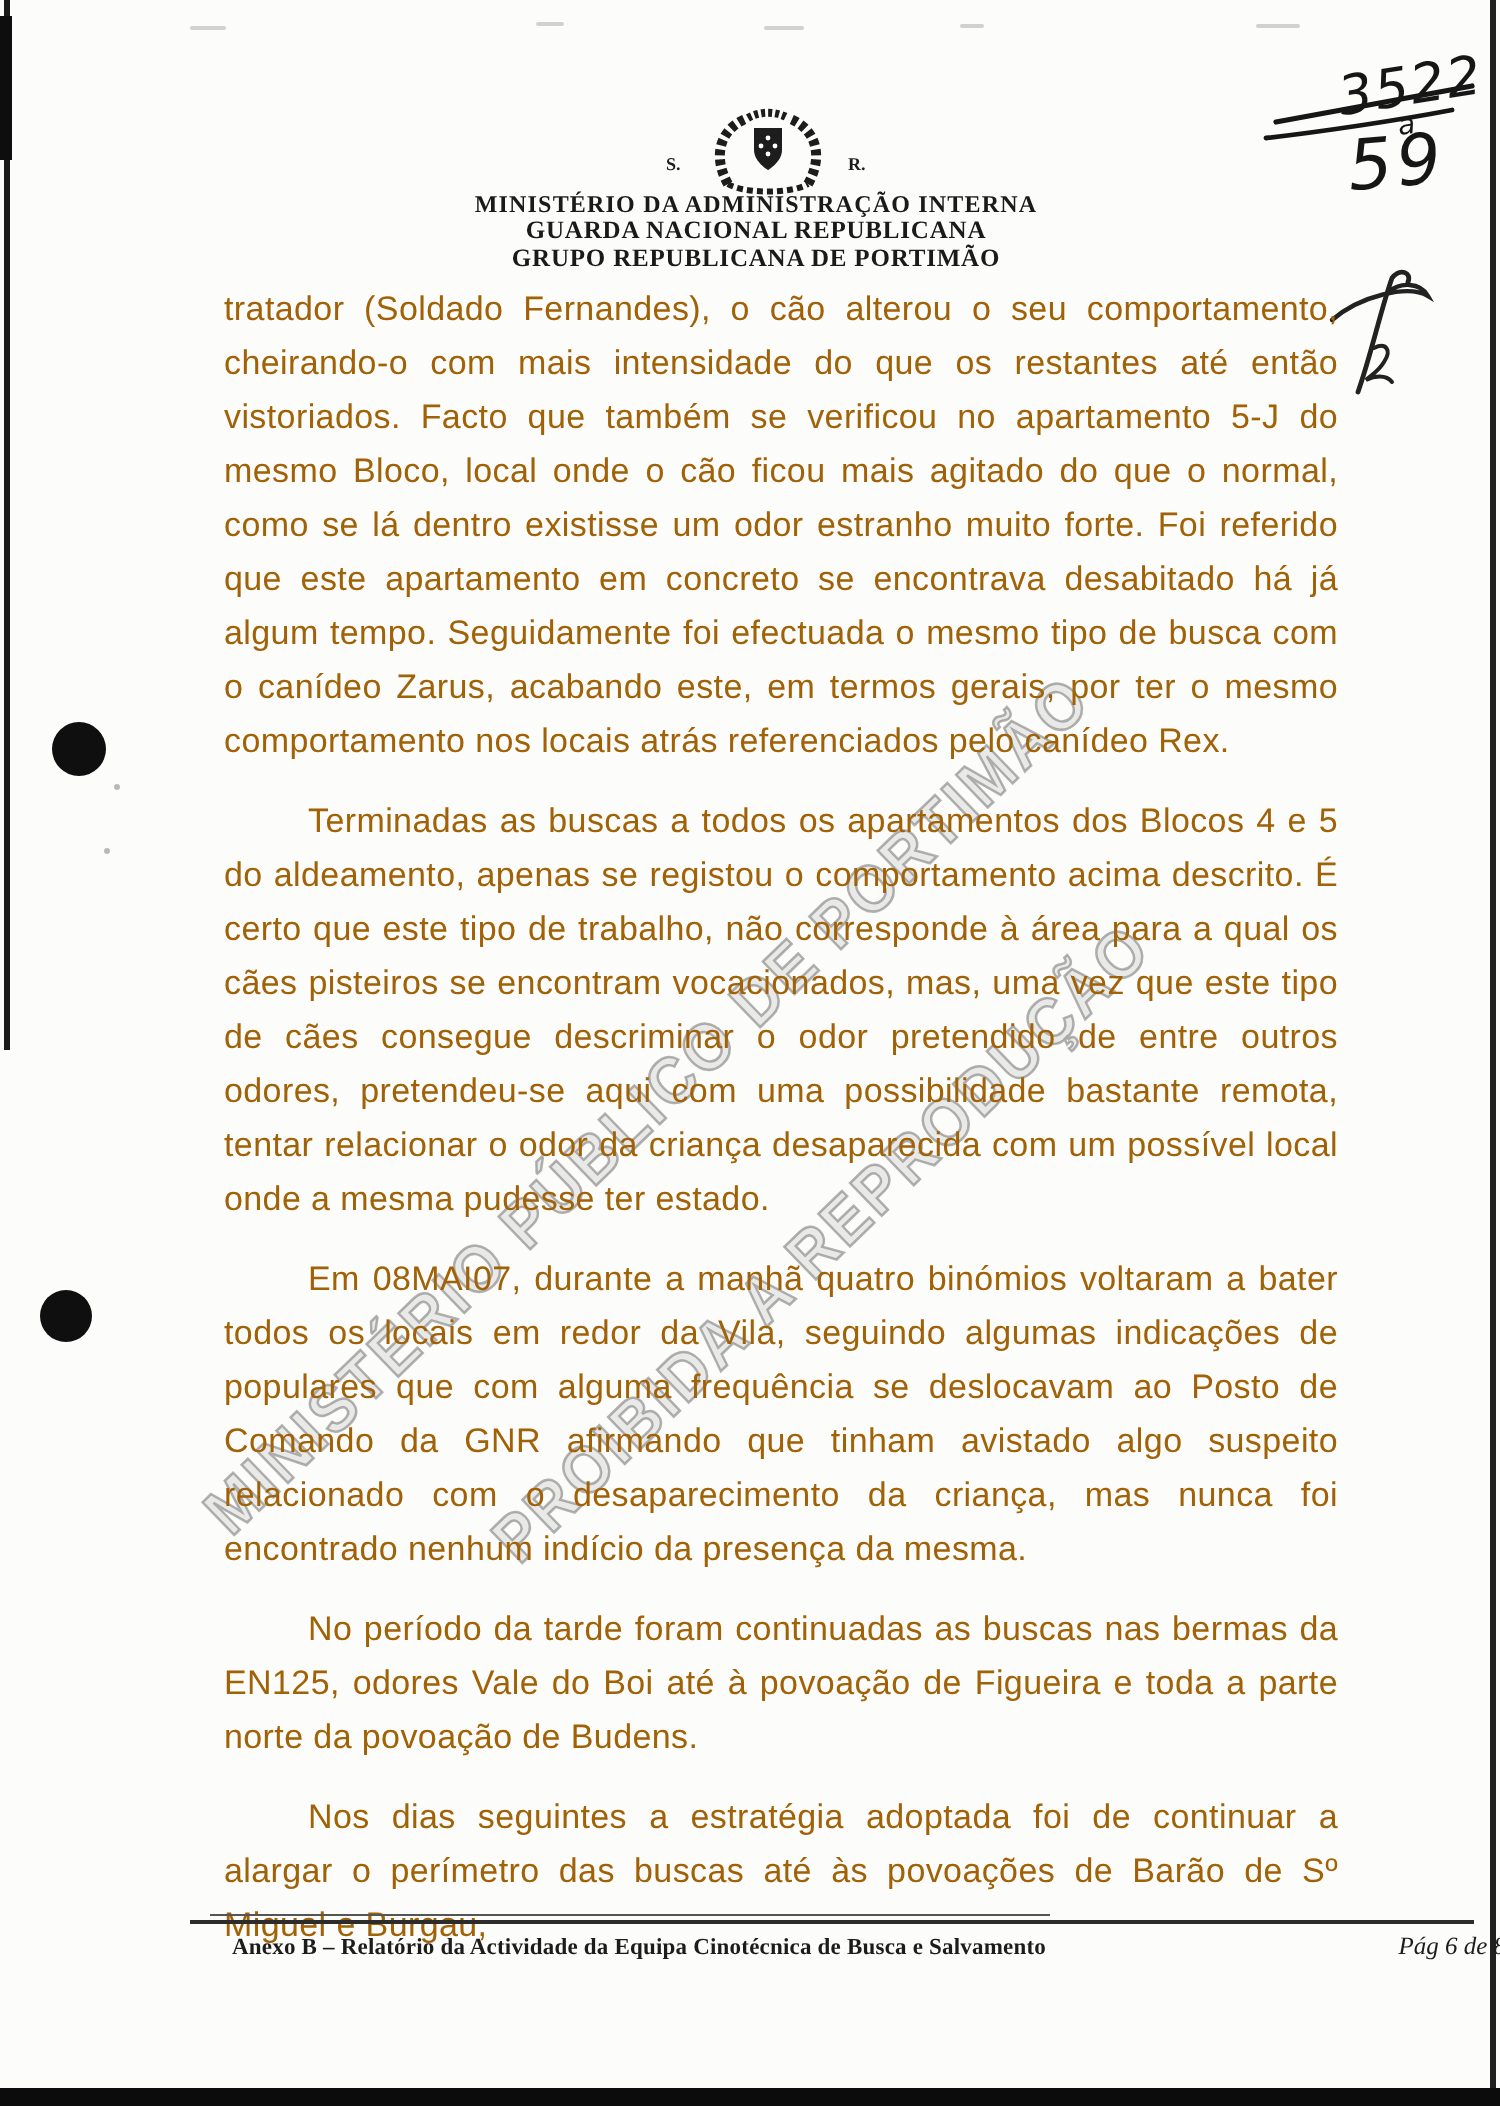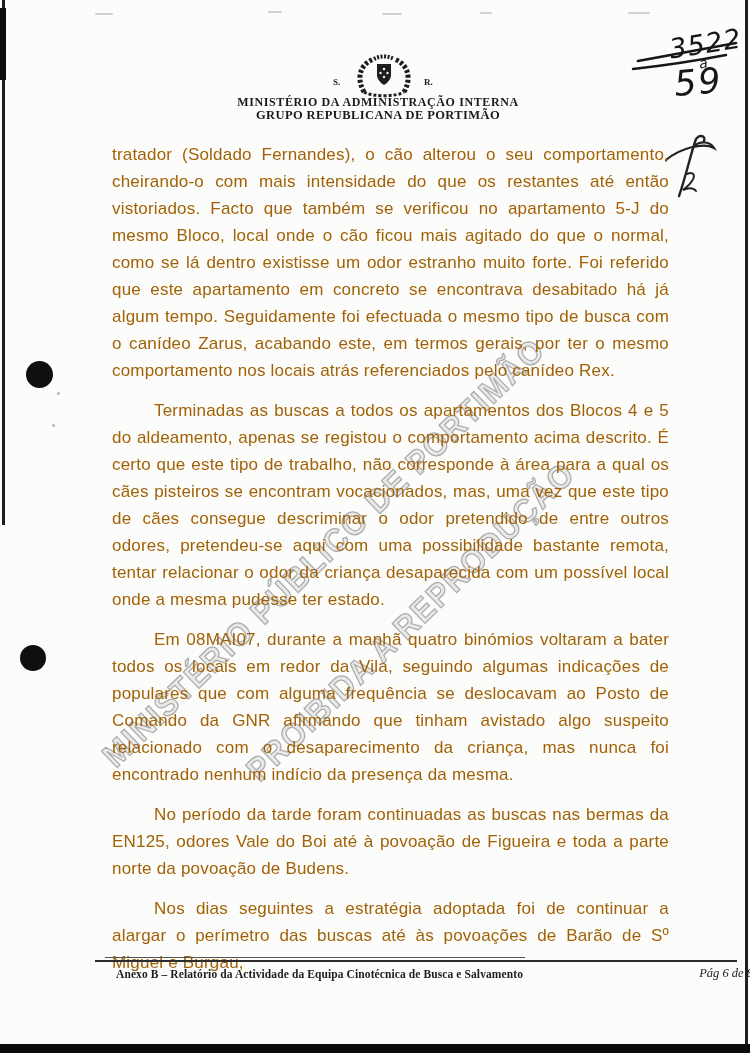--- a/index.html
+++ b/index.html
@@ -115,20 +115,21 @@
         <circle cx="28.5" cy="21" r="1.2"></circle>
       <circle cx="35.5" cy="21" r="1.2"></circle>
         <circle cx="32" cy="25" r="1.2"></circle>
     </g>
   </svg>
   <span class="crest-letter s">S.</span>
   <span class="crest-letter r">R.</span>
 
   <div class="org-block">
     <div class="org-line1">MINISTÉRIO DA ADMINISTRAÇÃO INTERNA</div>
+    <div class="org-line2">GUARDA NACIONAL REPUBLICANA</div>
     <div class="org-line3">GRUPO REPUBLICANA DE PORTIMÃO</div>
   </div>
 
   <div class="wm wm1">MINISTÉRIO PÚBLICO DE PORTIMÃO</div>
   <div class="wm wm2">PROIBIDA A REPRODUÇÃO</div>
 
   <div class="body-text">
     <p>tratador (Soldado Fernandes), o cão alterou o seu comportamento, cheirando-o com mais intensidade do que os restantes até então vistoriados. Facto que também se verificou no apartamento 5-J do mesmo Bloco, local onde o cão ficou mais agitado do que o normal, como se lá dentro existisse um odor estranho muito forte. Foi referido que este apartamento em concreto se encontrava desabitado há já algum tempo. Seguidamente foi efectuada o mesmo tipo de busca com o canídeo Zarus, acabando este, em termos gerais, por ter o mesmo comportamento nos locais atrás referenciados pelo canídeo Rex.</p>
     <p class="indent">Terminadas as buscas a todos os apartamentos dos Blocos 4 e 5 do aldeamento, apenas se registou o comportamento acima descrito. É certo que este tipo de trabalho, não corresponde à área para a qual os cães pisteiros se encontram vocacionados, mas, uma vez que este tipo de cães consegue descriminar o odor pretendido de entre outros odores, pretendeu-se aqui com uma possibilidade bastante remota, tentar relacionar o odor da criança desaparecida com um possível local onde a mesma pudesse ter estado.</p>
     <p class="indent">Em 08MAI07, durante a manhã quatro binómios voltaram a bater todos os locais em redor da Vila, seguindo algumas indicações de populares que com alguma frequência se deslocavam ao Posto de Comando da GNR afirmando que tinham avistado algo suspeito relacionado com o desaparecimento da criança, mas nunca foi encontrado nenhum indício da presença da mesma.</p>

